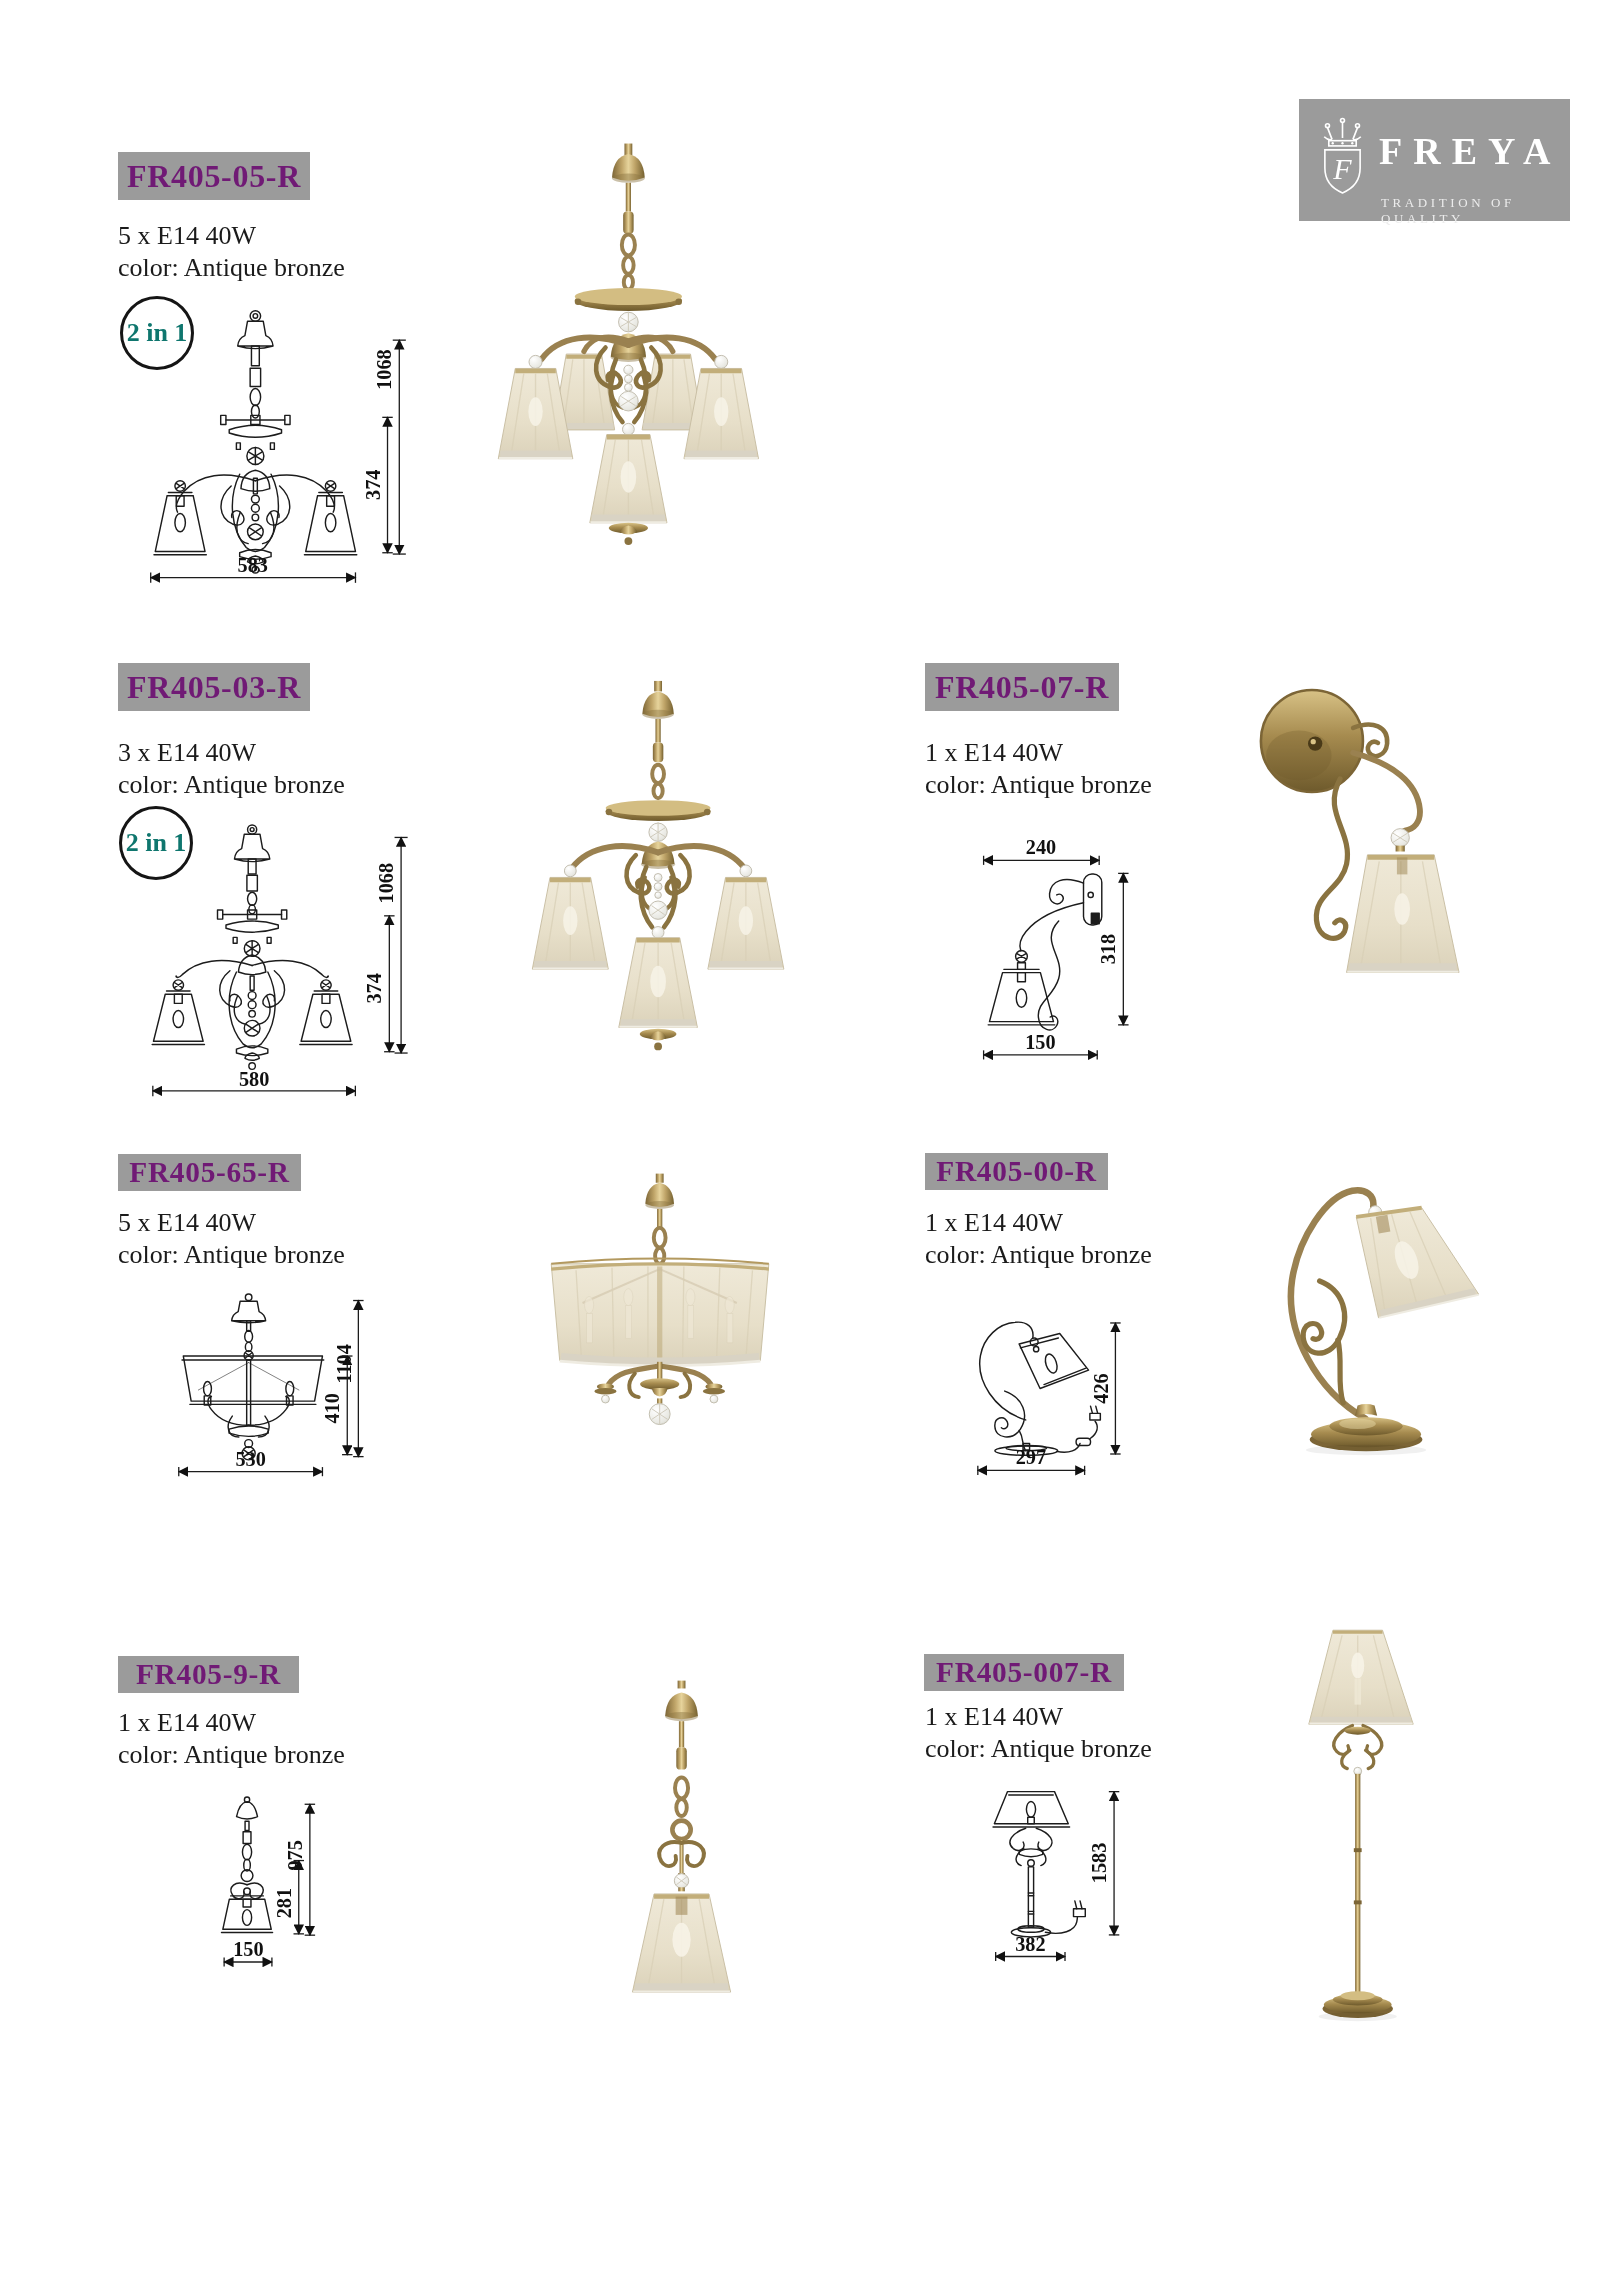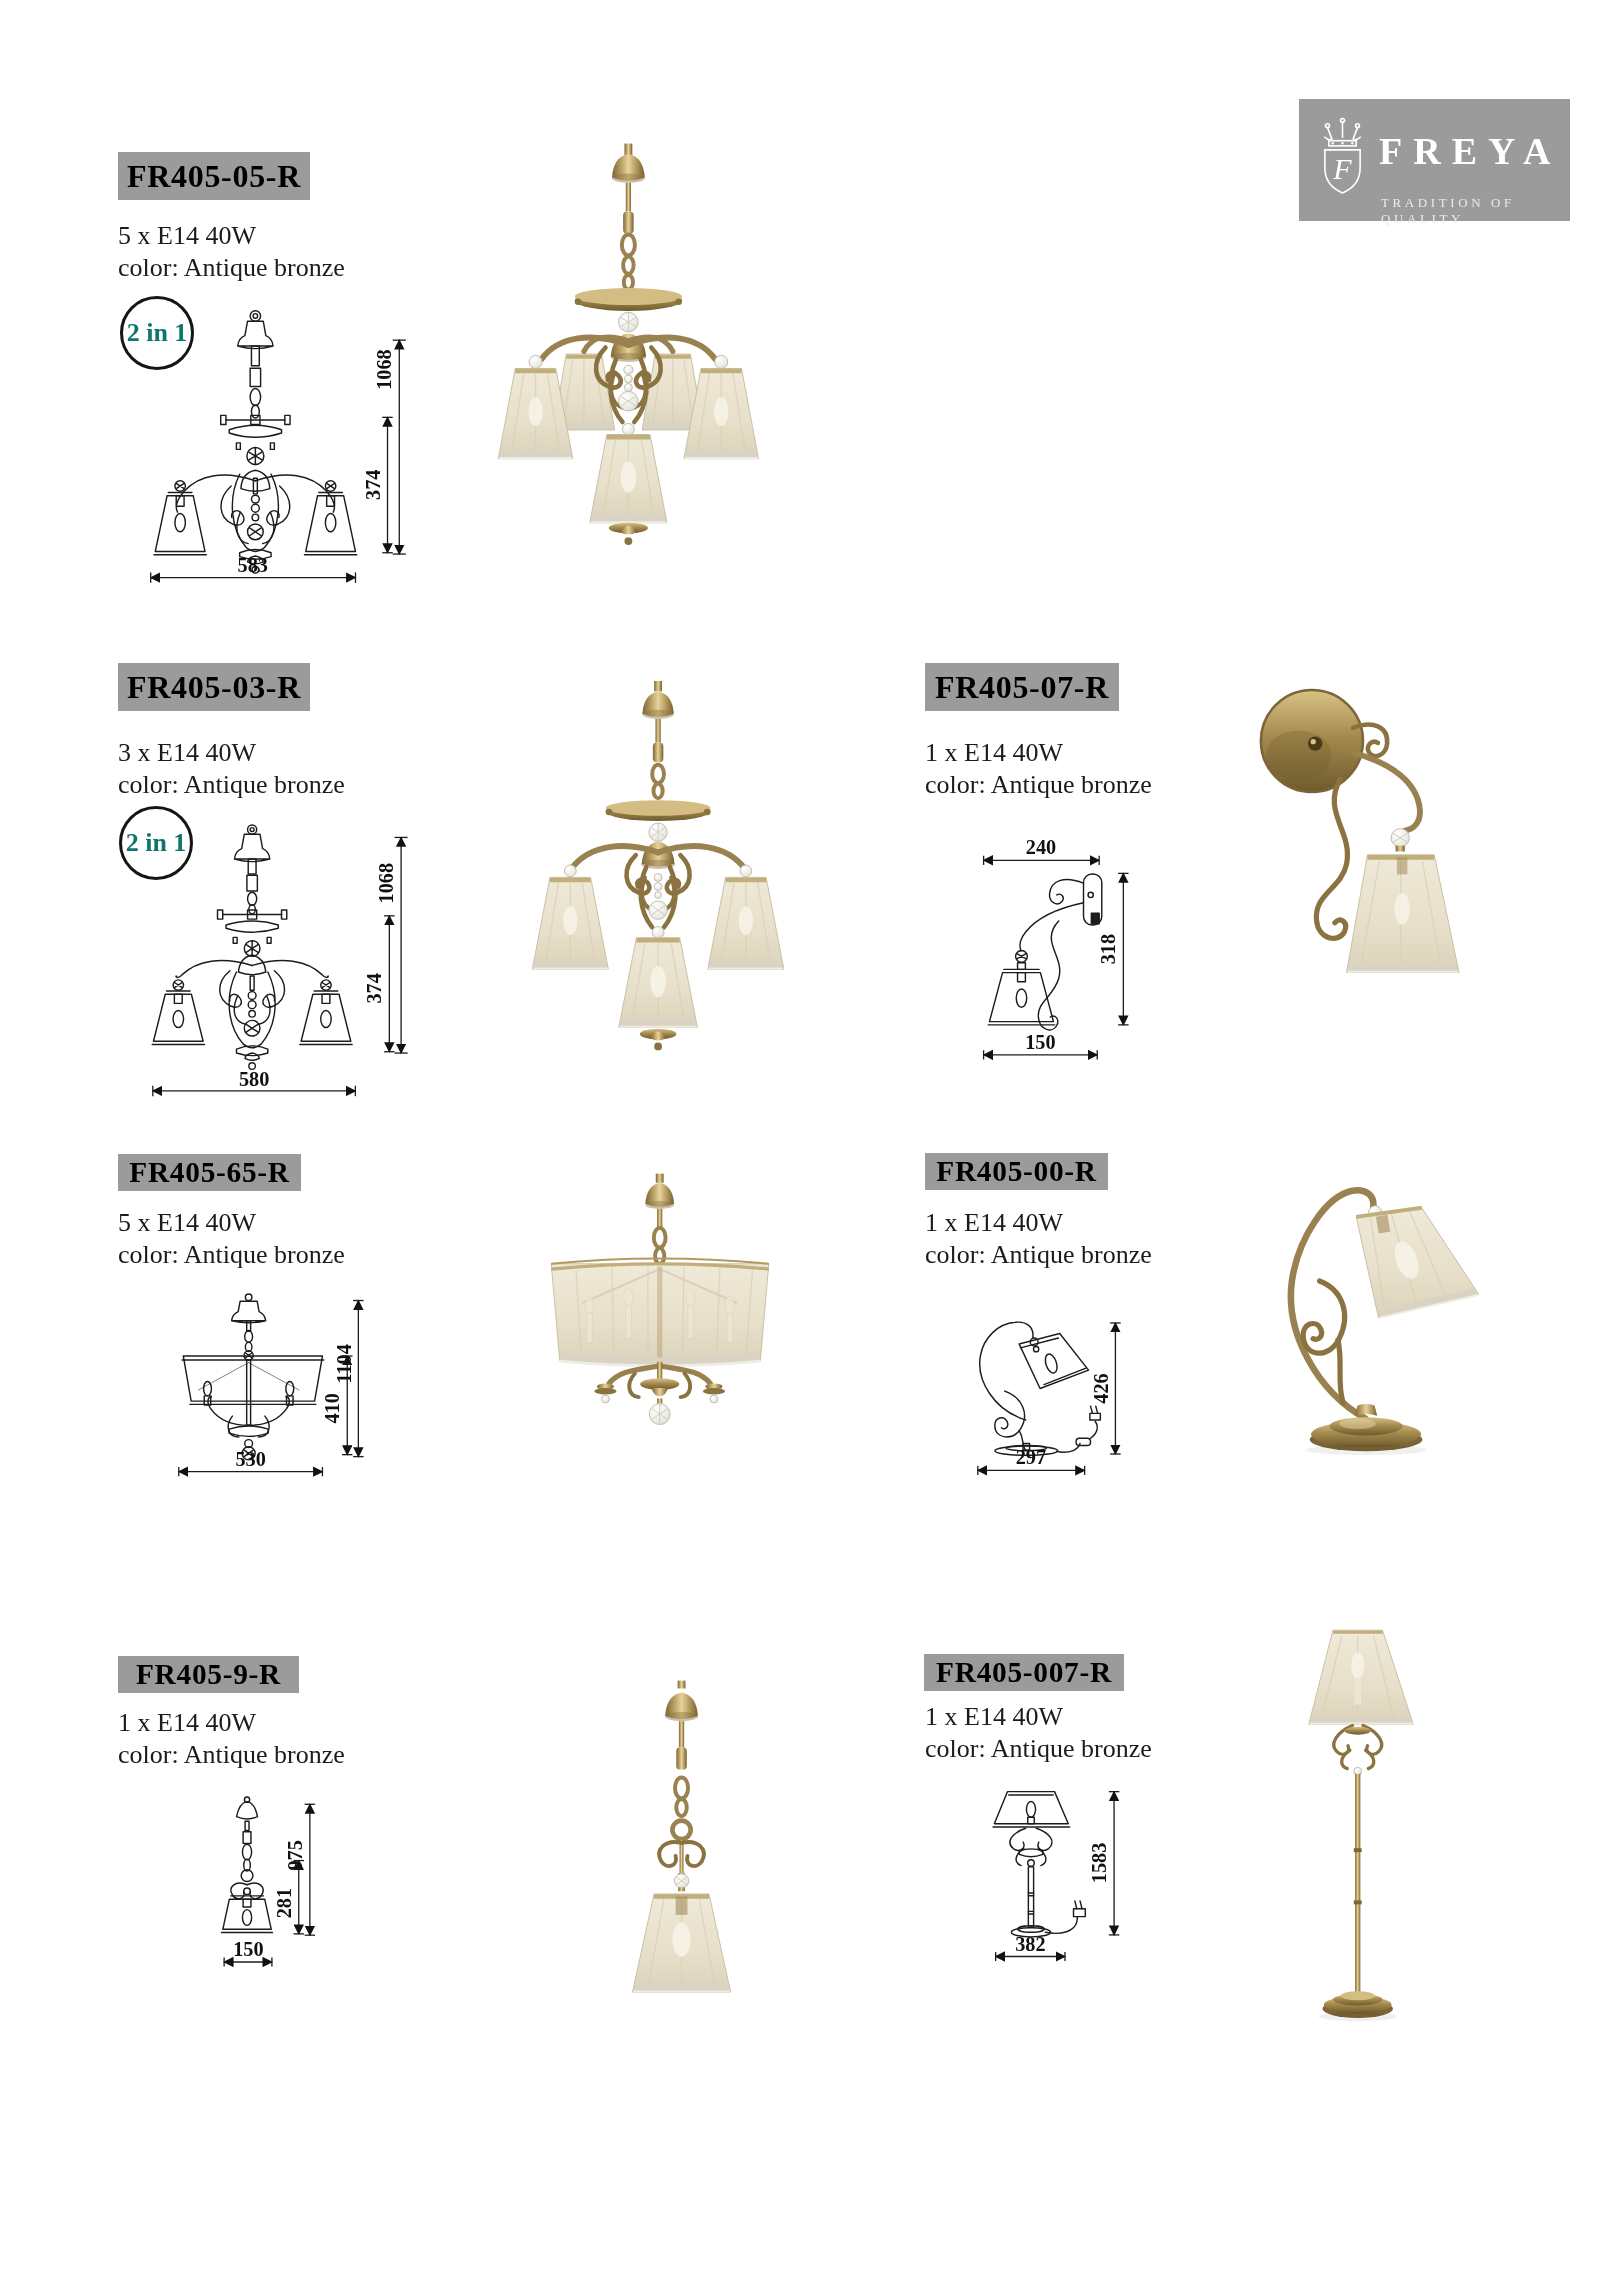--- a/index.html
+++ b/index.html
@@ -1,18 +1,18 @@
 <!DOCTYPE html>
 <html style="font-size:10.5px"><head>
 <meta charset="utf-8">
 <style>
   html,body{margin:0;padding:0;background:#ffffff}
   .page{position:relative;width:1623px;height:2295px;background:#fff;overflow:hidden;
         font-family:"Liberation Serif","DejaVu Serif",serif;color:#1b1b1b}
-  .model-tag{position:absolute;background:#9b9b9b;color:#000000;font-weight:bold;
+  .model-tag{position:absolute;background:#9b9b9b;color:#701a75;font-weight:bold;
              display:flex;align-items:center;justify-content:center;letter-spacing:0.7px}
   .tag-big{font-size:32px}
   .tag-small{font-size:29.4px}
   .spec{position:absolute;font-size:26px;line-height:32px;color:#1b1b1b}
   .badge{position:absolute;width:74px;height:74px;border:3.9px solid #151515;border-radius:50%;
          box-sizing:border-box;display:flex;align-items:center;justify-content:center;
          font-weight:bold;font-size:26px;color:#0f766e}
   .brand{position:absolute;left:1299px;top:99px;width:271px;height:122px;background:#9b9b9b}
   .brand-name{position:absolute;left:80px;top:30px;color:#fff;font-size:38px;font-weight:600;letter-spacing:11px}
   .brand-tag{position:absolute;left:82px;top:96px;color:#ececec;font-size:13px;letter-spacing:3.6px}

